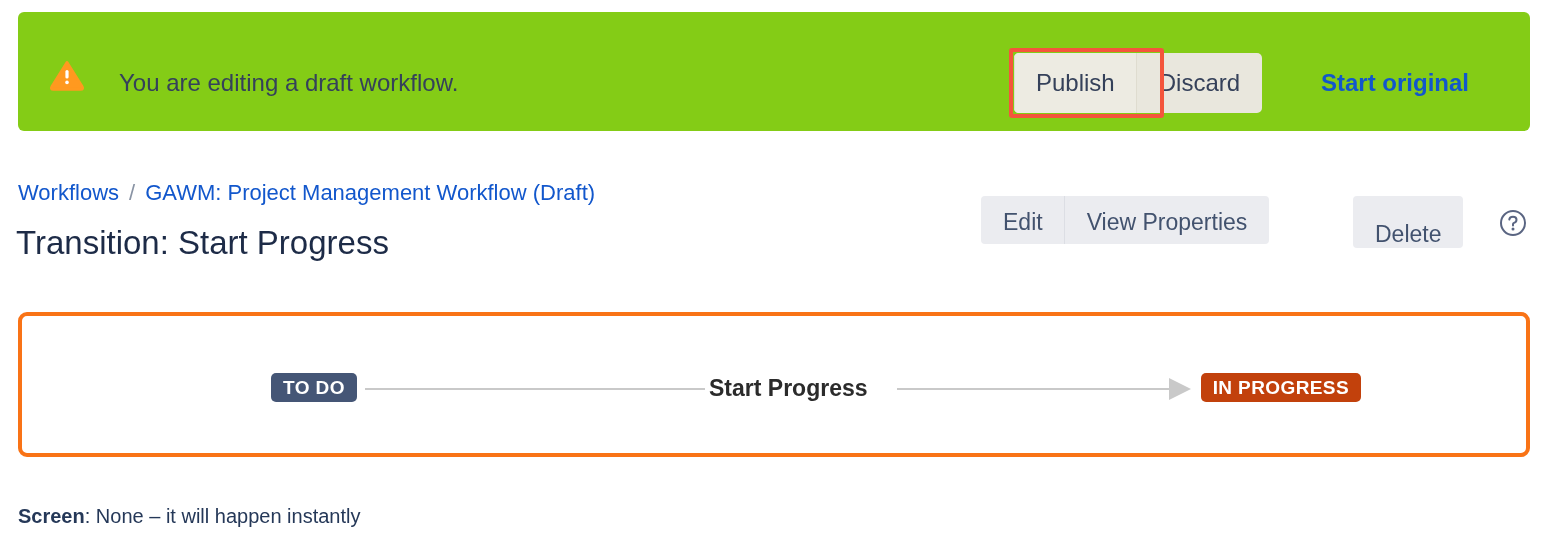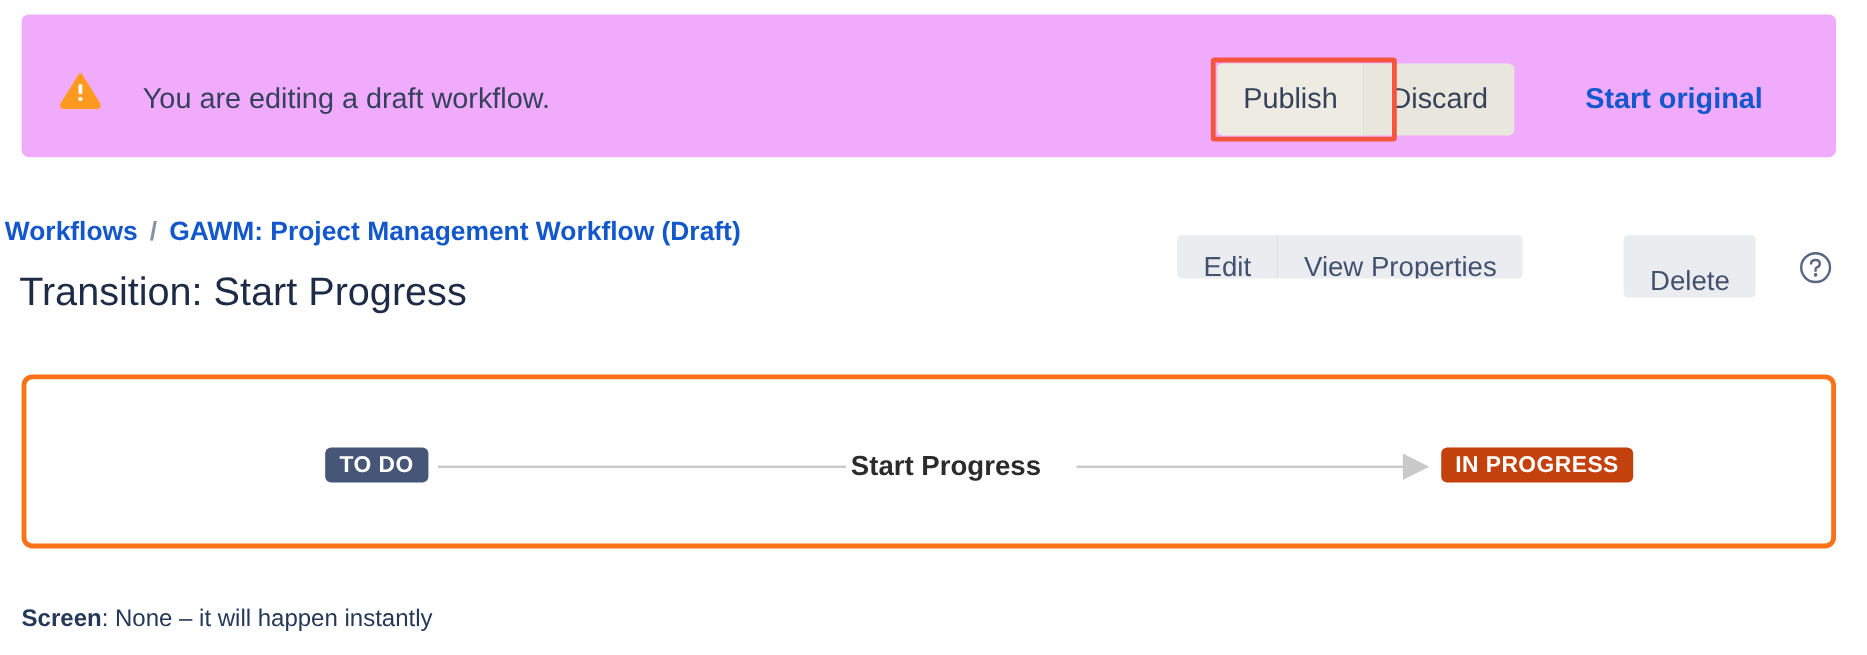--- a/index.html
+++ b/index.html
@@ -17,21 +17,21 @@
     -webkit-font-smoothing: antialiased;
   }
 
   
   .draft-banner {
     position: absolute;
     left: 18px;
     top: 12px;
     width: 1512px;
     height: 119px;
-    background: #f0abfc;
+    background: #84cc16;
     border-radius: 6px;
     box-sizing: border-box;
   }
   .warn-icon {
     position: absolute;
     left: 30px;
     top: 44px;
     width: 38px;
     height: 38px;
   }
@@ -95,26 +95,25 @@
     color: #1257CC;
     font-weight: bold;
     text-decoration: none;
     white-space: nowrap;
     cursor: pointer;
   }
 
   
   .breadcrumb {
     position: absolute;
-    left: 4px;
+    left: 18px;
     top: 178px;
     font-size: 22px;
     line-height: 30px;
     white-space: nowrap;
-    font-weight: bold;
   }
   .breadcrumb a {
     color: #1257CC;
     text-decoration: none;
     cursor: pointer;
   }
   .breadcrumb .sep {
     color: #8993A4;
     margin: 0 10px;
   }
@@ -129,21 +128,21 @@
     color: #1D2B47;
     white-space: nowrap;
     margin: 0;
   }
 
   
   .btn-group-actions {
     position: absolute;
     left: 981px;
     top: 196px;
-    height: 36px;
+    height: 48px;
     display: flex;
     background: #EBECF0;
     border-radius: 4px;
     overflow: hidden;
   }
   .btn-group-actions .gbtn {
     border: none;
     background: transparent;
     font-family: "Liberation Sans", sans-serif;
     font-size: 23px;

